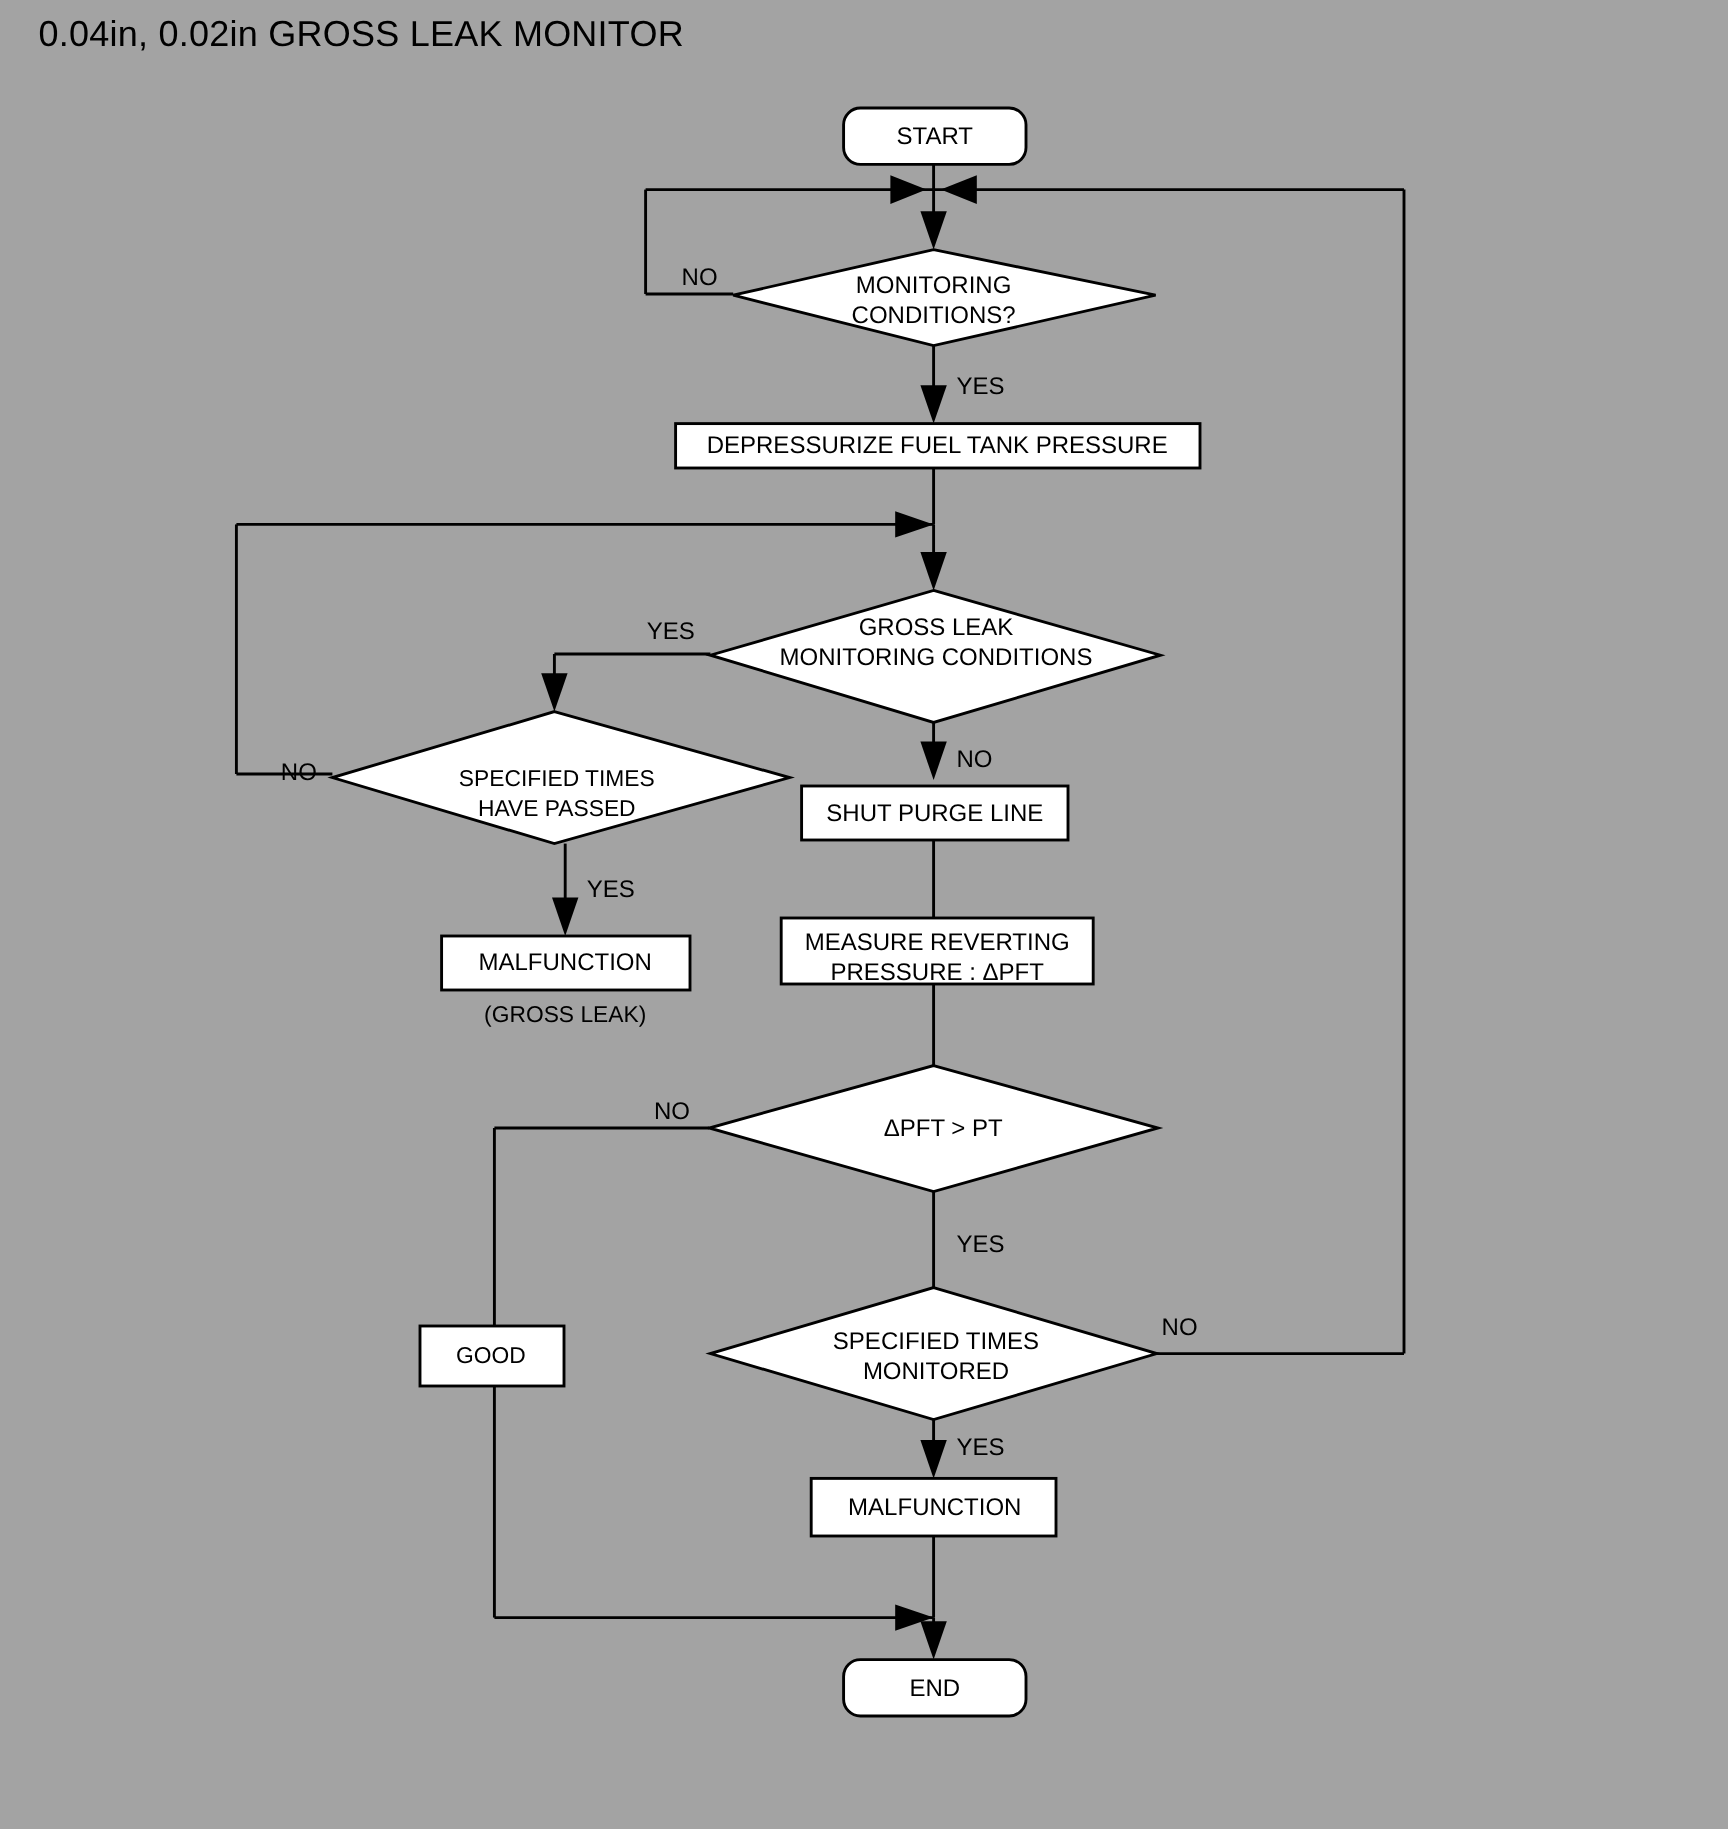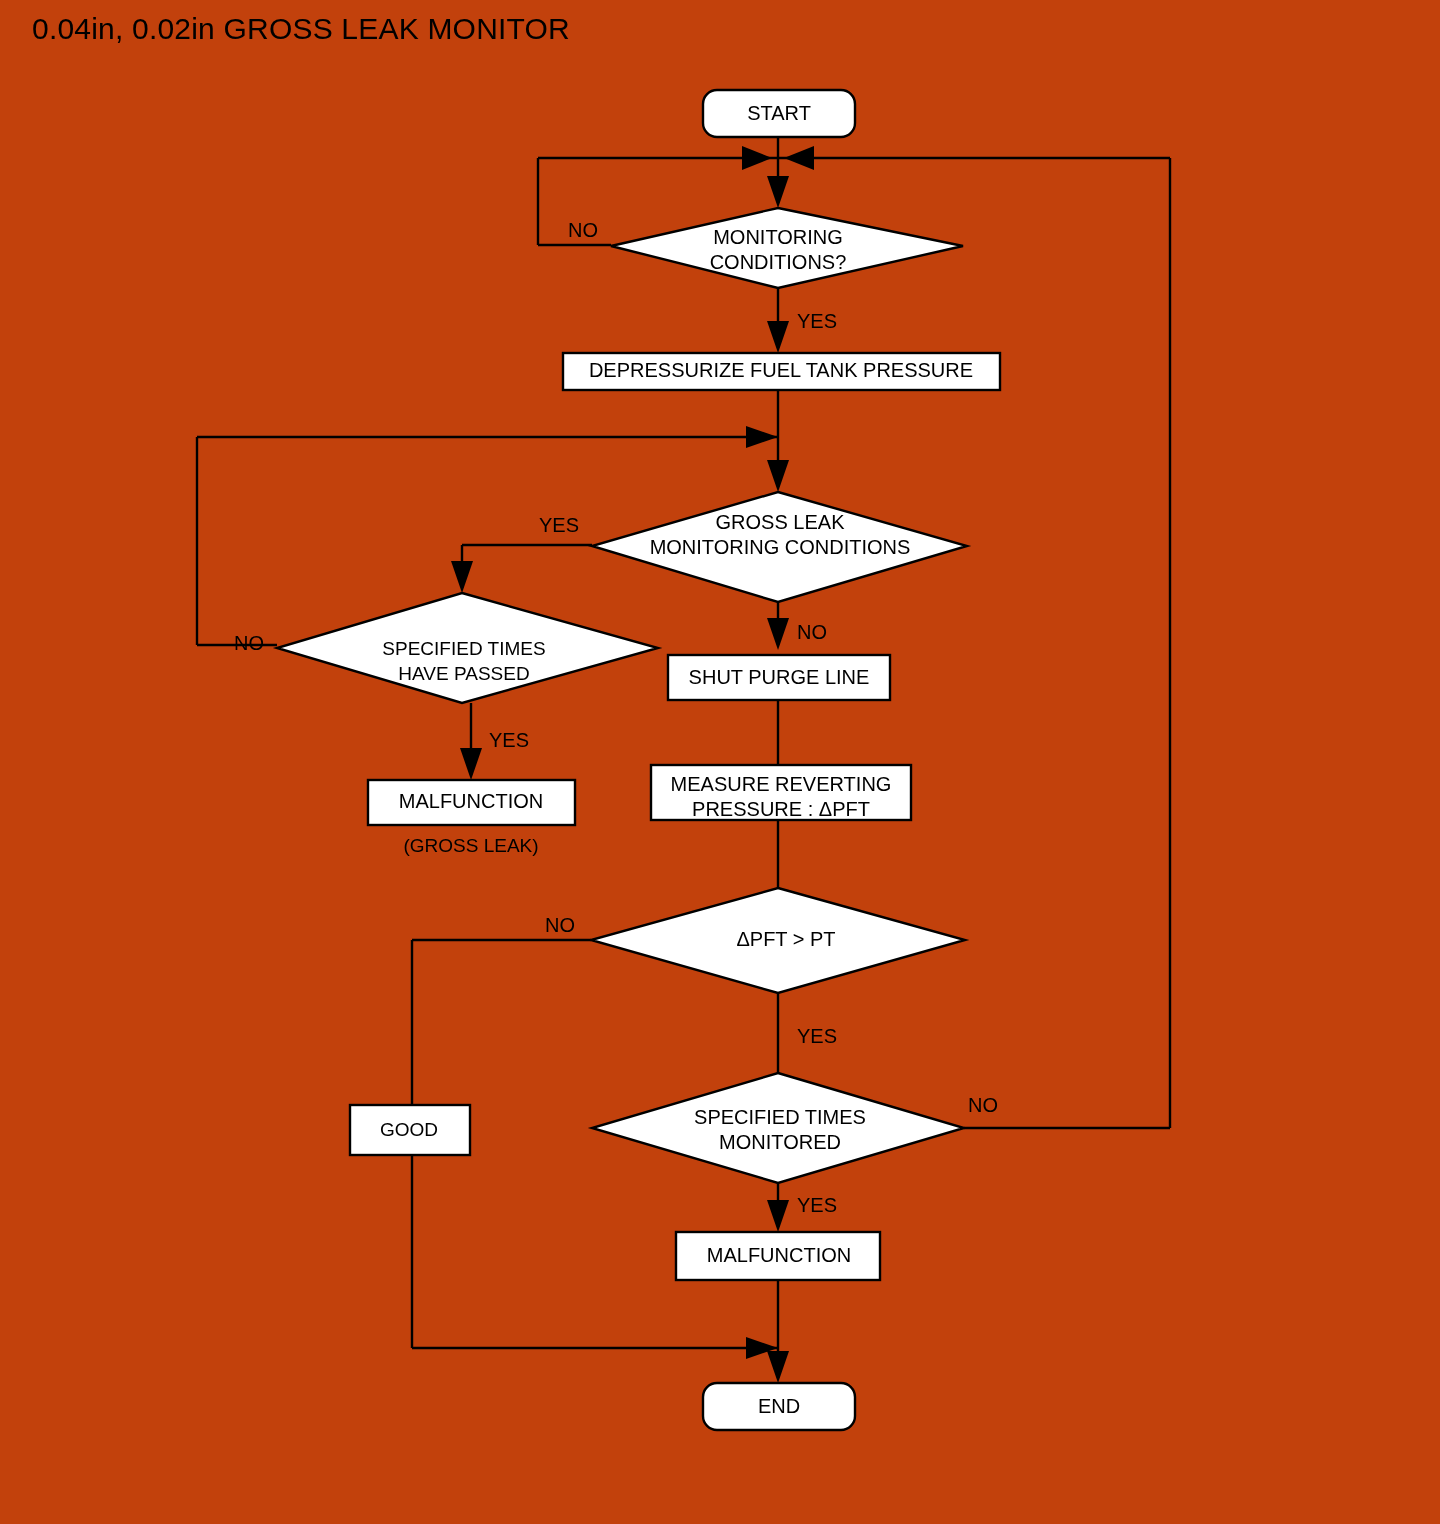--- a/index.html
+++ b/index.html
@@ -8,21 +8,21 @@
     background: #ffffff;
   }
   body {
     font-family: "Liberation Sans", sans-serif;
     color: #000000;
   }
   #page {
     position: relative;
     width: 1440px;
     height: 1524px;
-    background: #c2410c;
+    background: #a3a3a3;
     overflow: hidden;
   }
   #page-title {
     position: absolute;
     left: 32px;
     top: 12px;
     font-size: 30px;
     letter-spacing: 0.2px;
     white-space: nowrap;
     font-weight: 400;

